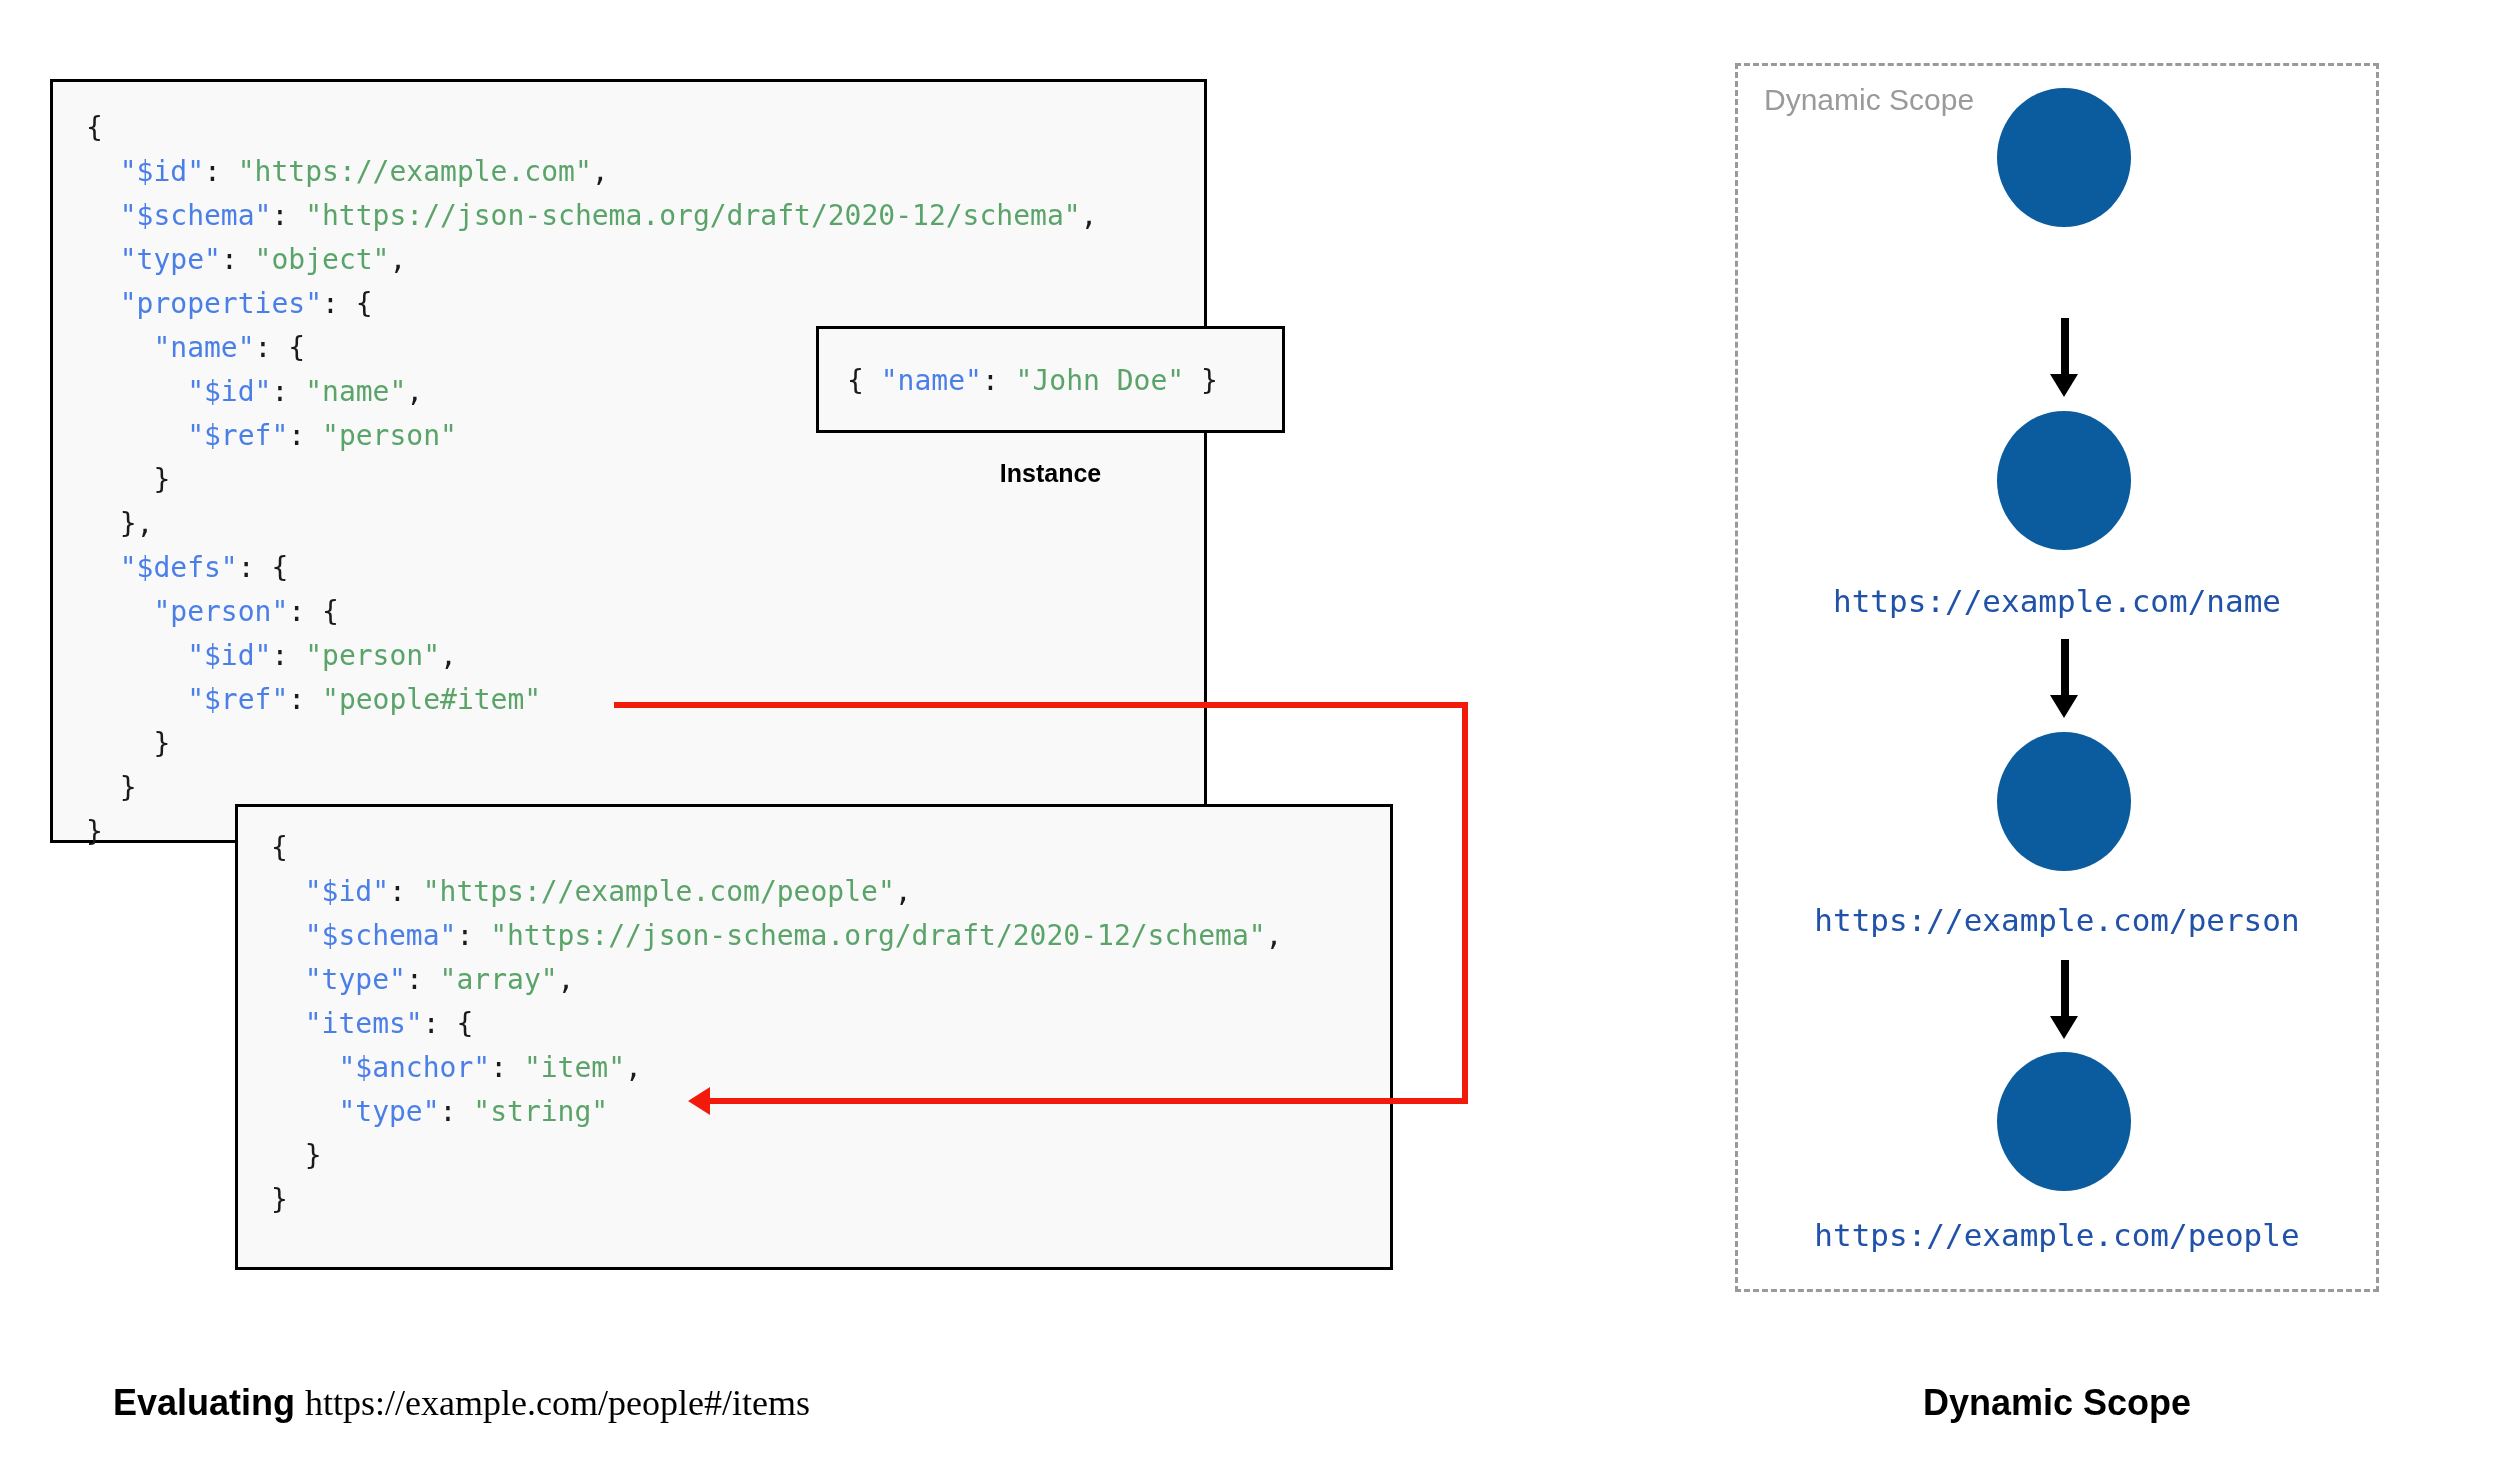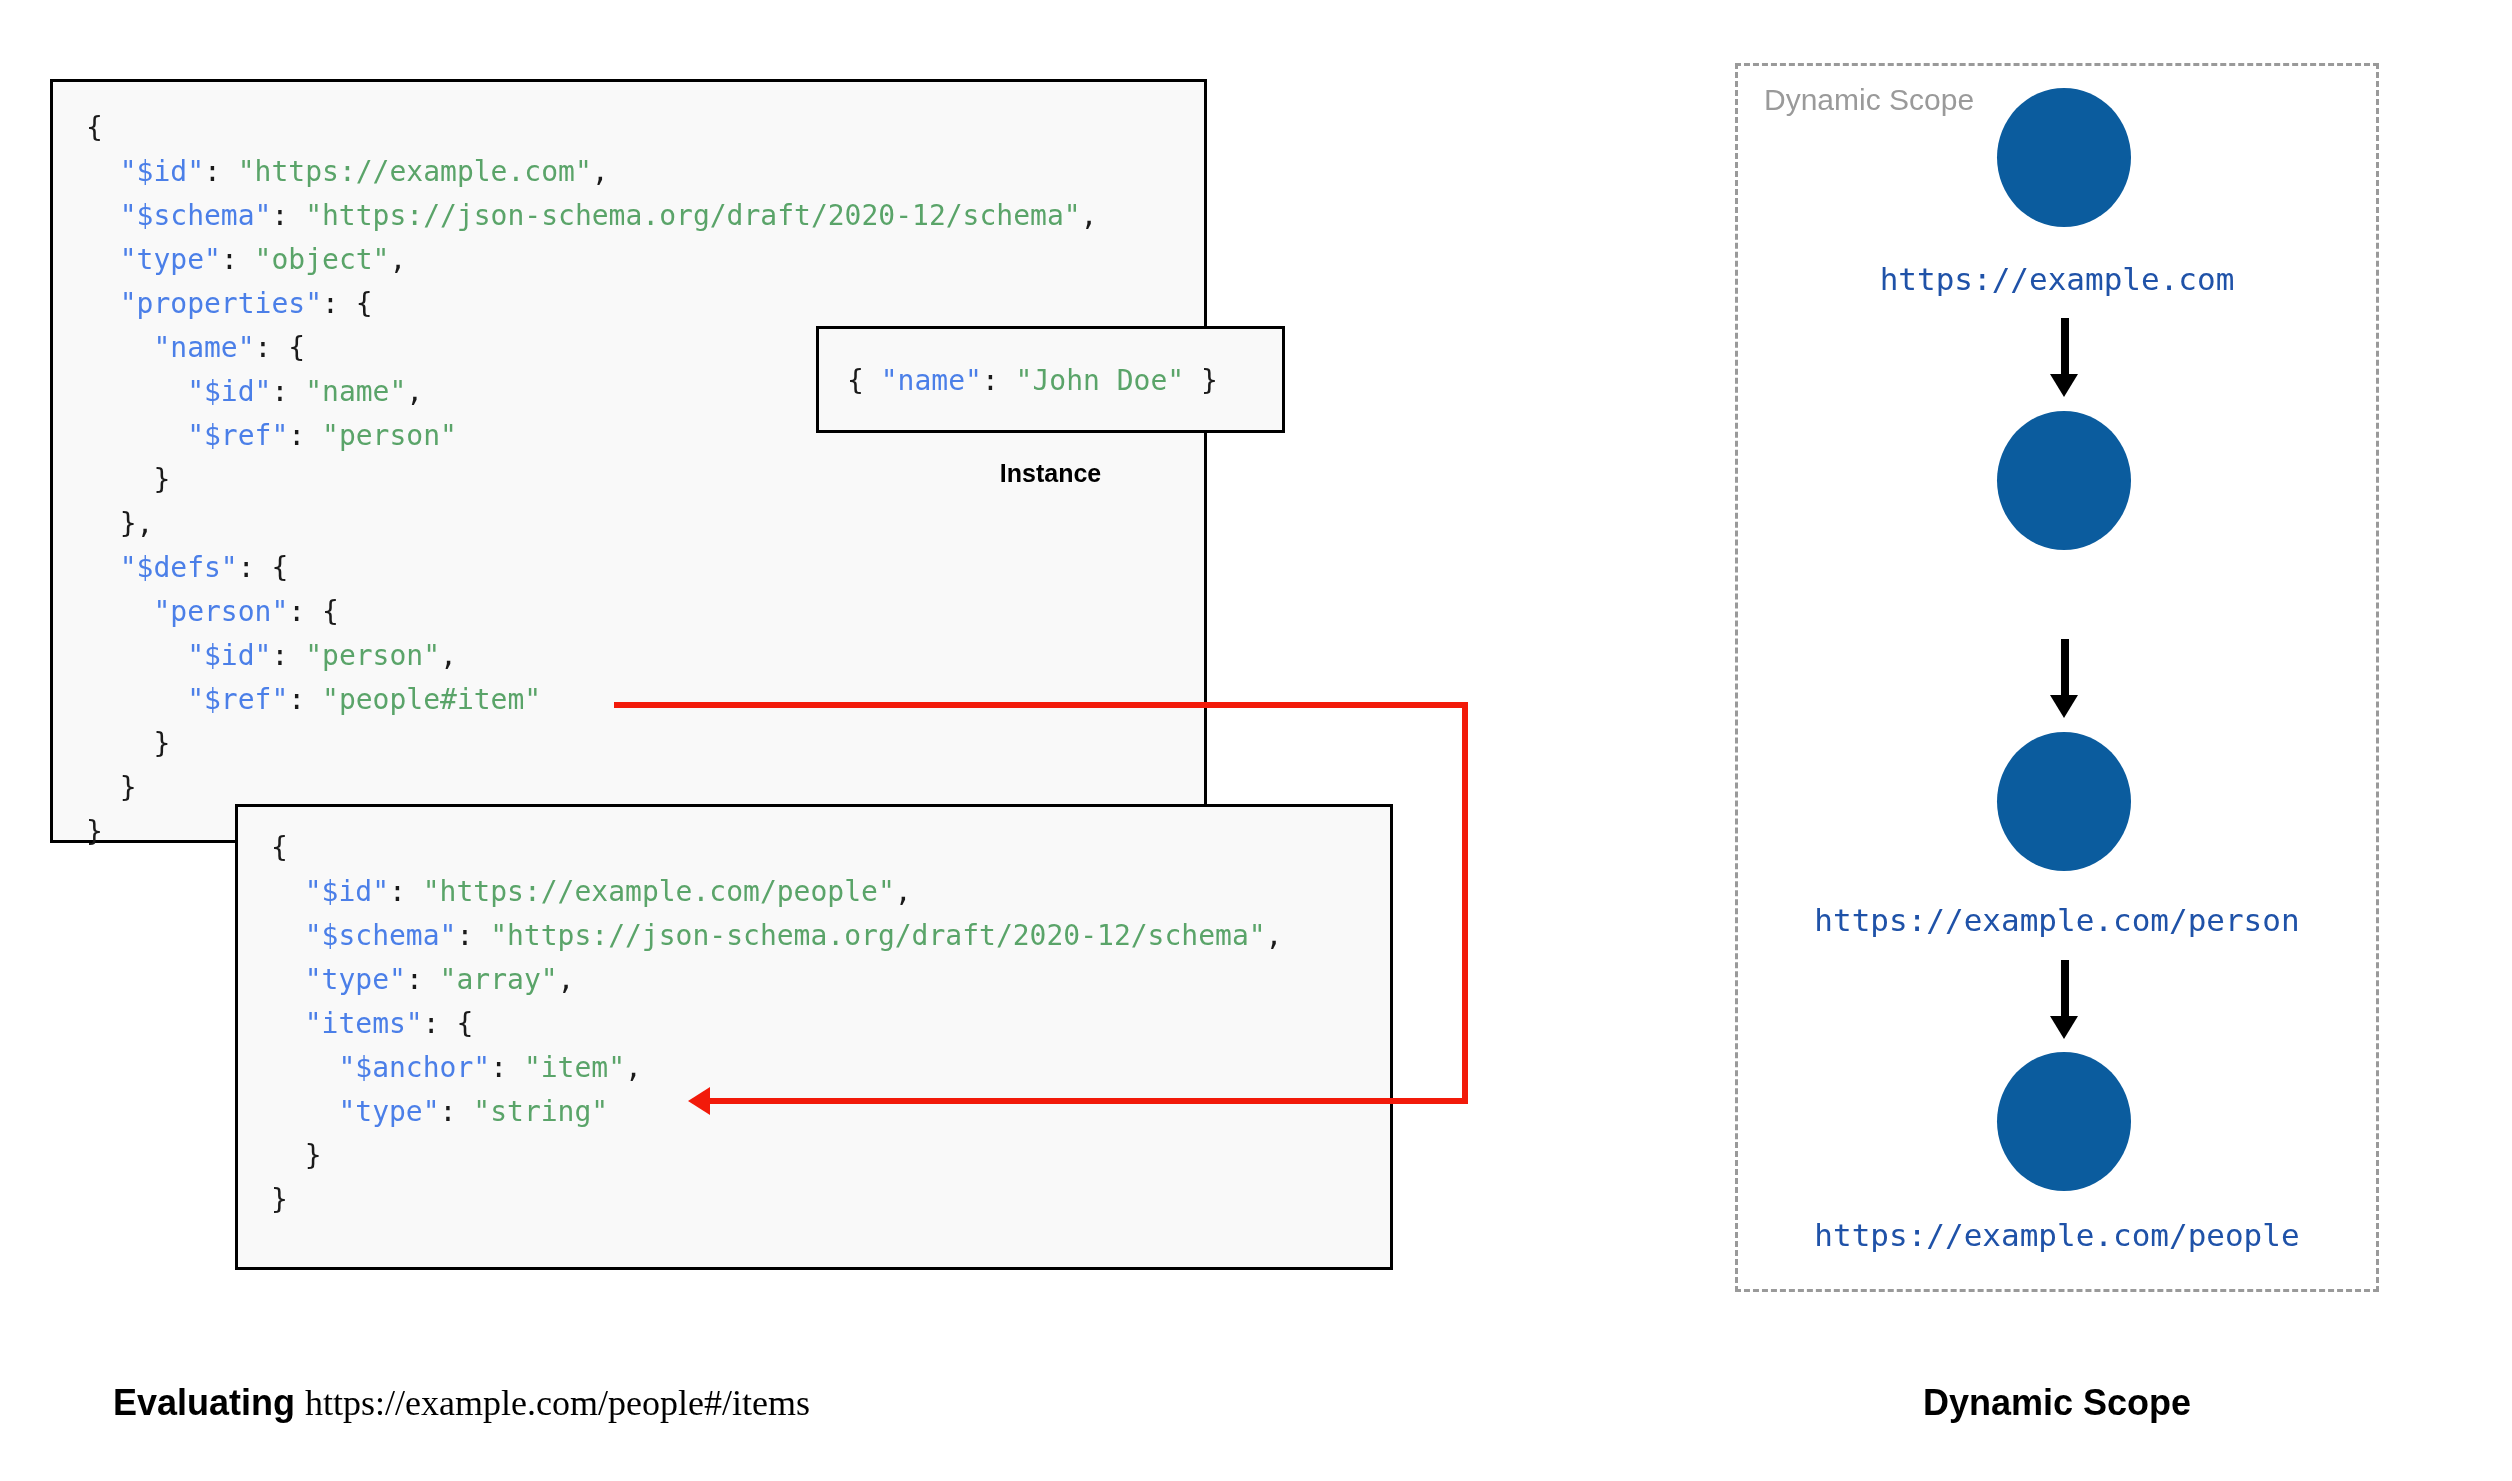--- a/index.html
+++ b/index.html
@@ -135,25 +135,25 @@
 
   <div class="red-h" style="left:614px;top:702px;width:854px;"></div>
   <div class="red-v" style="left:1462px;top:702px;height:399px;"></div>
   <div class="red-h" style="left:706px;top:1098px;width:762px;"></div>
   <div class="red-head" style="left:688px;top:1087px;"></div>
 
   <div id="scope-panel"></div>
   <div class="scope-title">Dynamic Scope</div>
 
   <div class="node" style="left:1997px;top:88px;"></div>
-  <div class="node-label" style="top:261px;">https://example.com</div>
   <div class="dn-shaft" style="top:318px;height:59px;"></div>
   <div class="dn-head" style="top:374px;"></div>
 
   <div class="node" style="left:1997px;top:411px;"></div>
+  <div class="node-label" style="top:583px;">https://example.com/name</div>
   <div class="dn-shaft" style="top:639px;height:59px;"></div>
   <div class="dn-head" style="top:695px;"></div>
 
   <div class="node" style="left:1997px;top:732px;"></div>
   <div class="node-label" style="top:902px;">https://example.com/person</div>
   <div class="dn-shaft" style="top:960px;height:59px;"></div>
   <div class="dn-head" style="top:1016px;"></div>
 
   <div class="node" style="left:1997px;top:1052px;"></div>
   <div class="node-label" style="top:1217px;">https://example.com/people</div>

